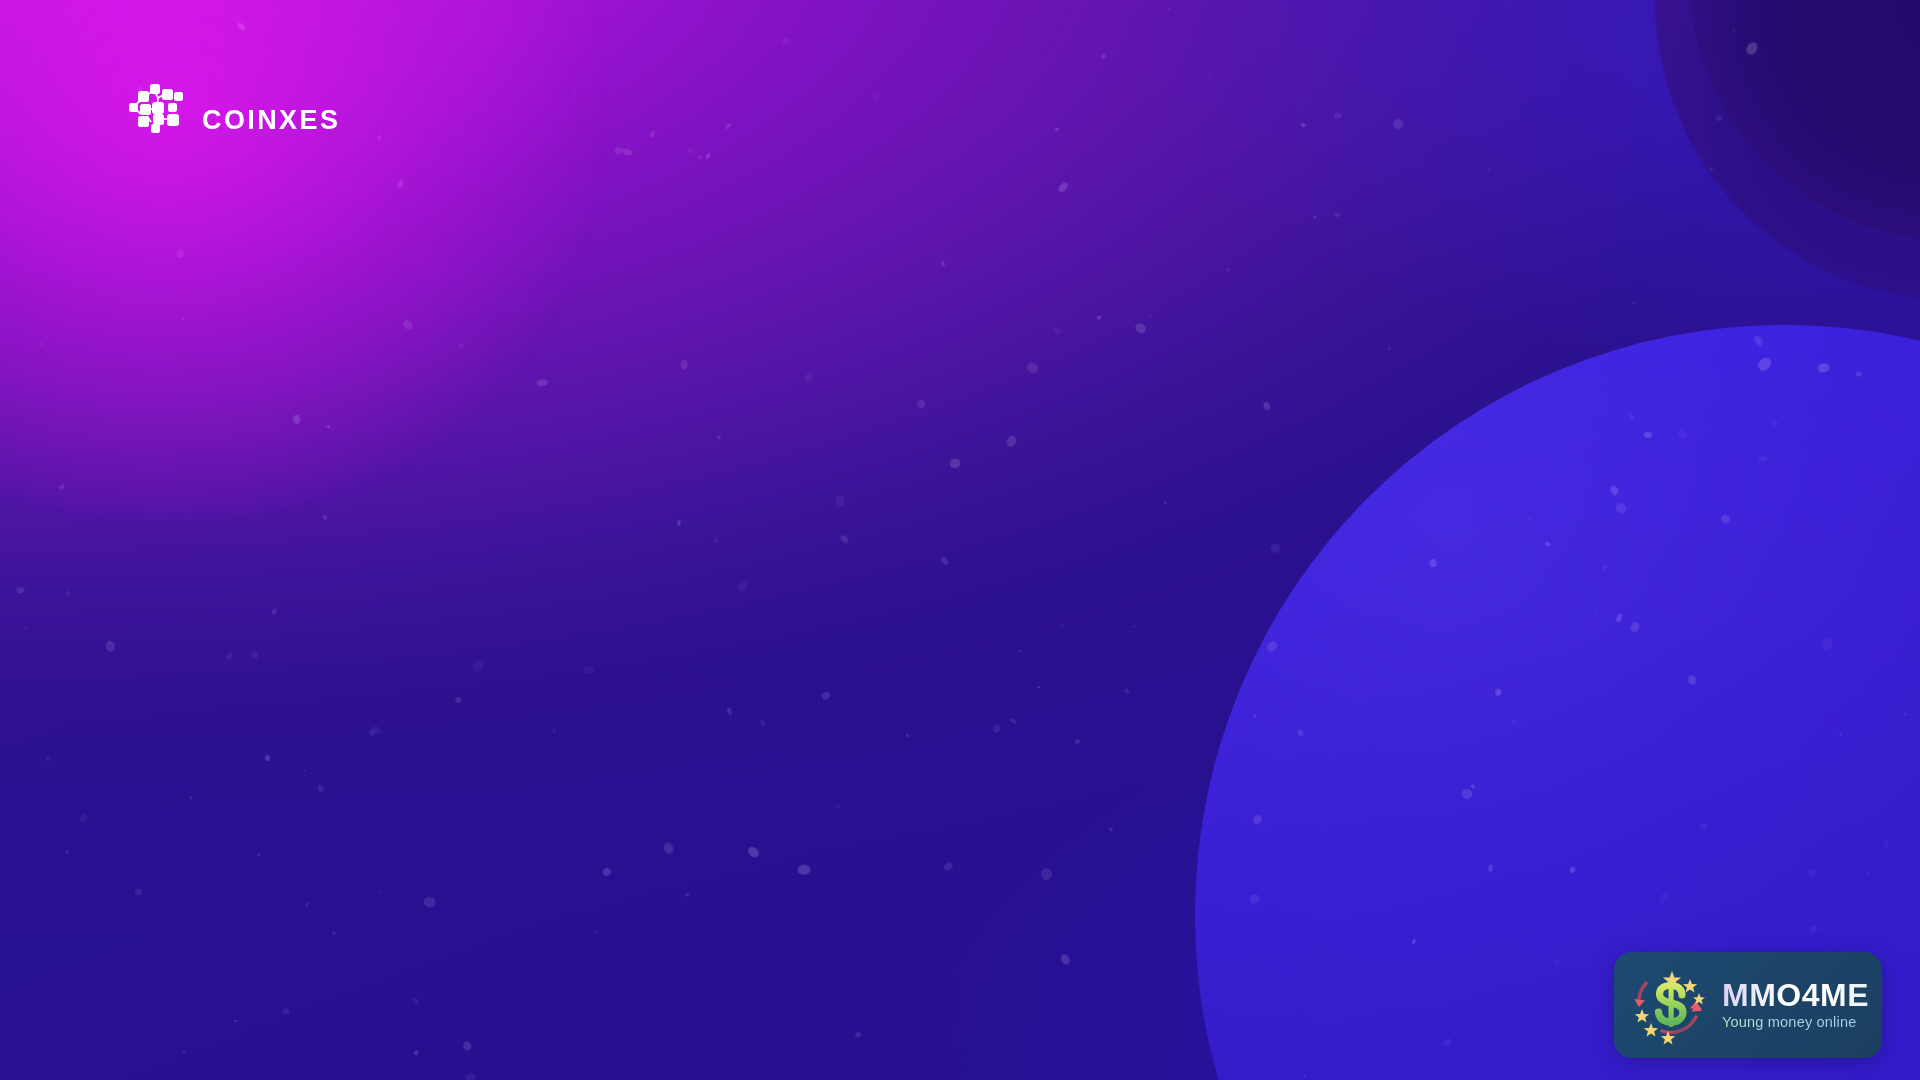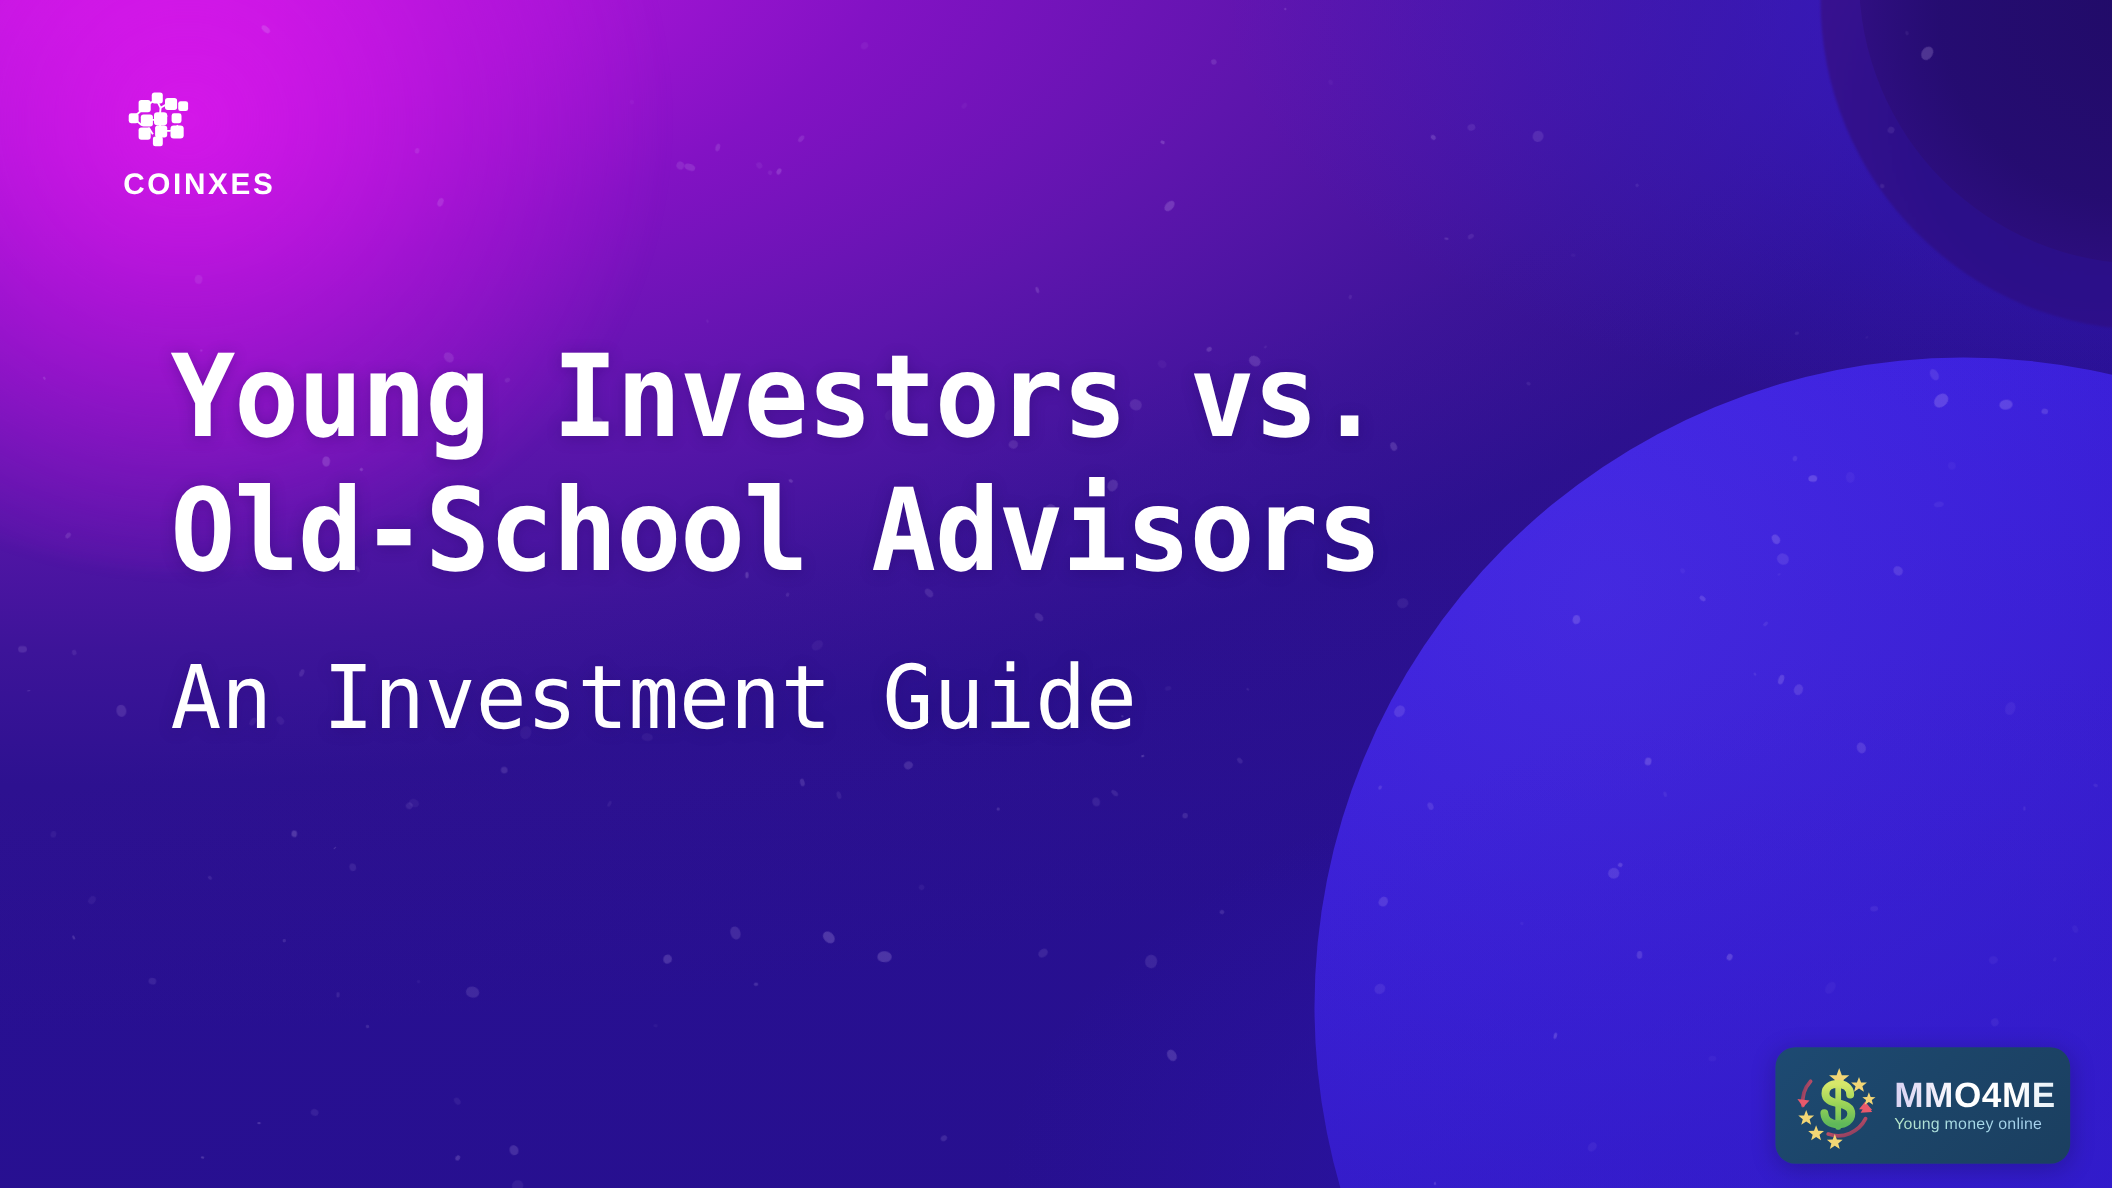--- a/index.html
+++ b/index.html
@@ -92,24 +92,23 @@
   .speck {
     position:absolute;
     background:rgba(225,205,255,0.40);
     border-radius:48% 52% 45% 55%;
     filter:blur(0.4px);
   }
 
   
   .logo {
     position:absolute;
-    left:112px; top:78px;
-    display:flex; align-items:flex-start; gap:16px;
+    left:124px; top:78px;
+    display:flex; align-items:flex-end; gap:16px;
     z-index:6;
-    flex-direction:column;
   }
   .logo-mark { width:62px; height:58px; display:block; }
   .logo-text {
     color:#ffffff;
     font-family:"Liberation Sans", sans-serif;
     font-size:27px;
     font-weight:600;
     letter-spacing:2.4px;
   }
 
@@ -396,27 +395,20 @@
           <rect x="14" y="38" width="11" height="11" rx="2.5"></rect>
           <rect x="29" y="36" width="11" height="11" rx="2.5"></rect>
           <rect x="43" y="36" width="12" height="12" rx="3"></rect>
           <rect x="27" y="46" width="9" height="9" rx="2.2"></rect>
         </g>
       </svg>
     </span>
     <span class="logo-text">COINXES</span>
   </div>
 
-  <div class="copy">
-    <h1 class="headline">
-      <span class="line">Young Investors vs.</span>
-      <span class="line">Old-School Advisors</span>
-    </h1>
-    <div class="subtitle">An Investment Guide</div>
-  </div>
 
   <div class="badge">
     <span>
       <svg class="badge-emblem" viewBox="0 0 96 88" fill="none" xmlns="http://www.w3.org/2000/svg">
         <defs>
           <linearGradient id="dollarGrad" x1="0" y1="0" x2="0" y2="1">
             <stop offset="0%" stop-color="#d7e86a"></stop>
             <stop offset="50%" stop-color="#9ad357"></stop>
             <stop offset="100%" stop-color="#5fb85a"></stop>
           </linearGradient>

